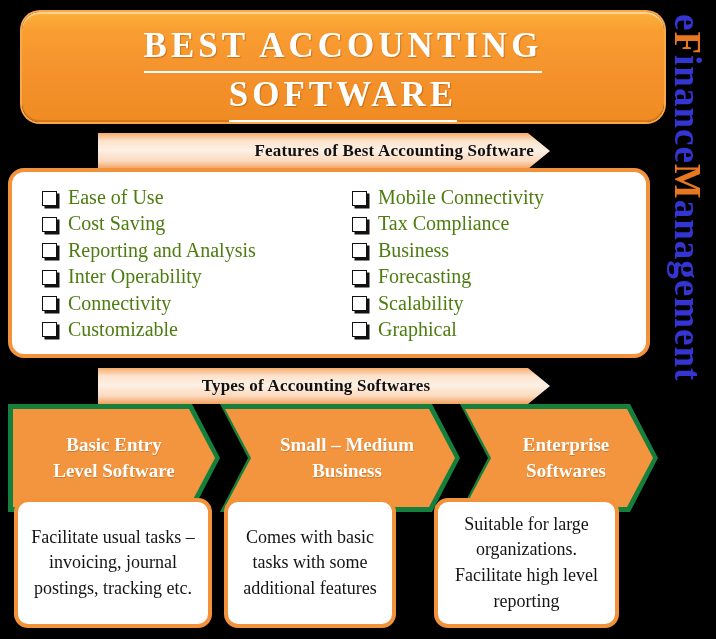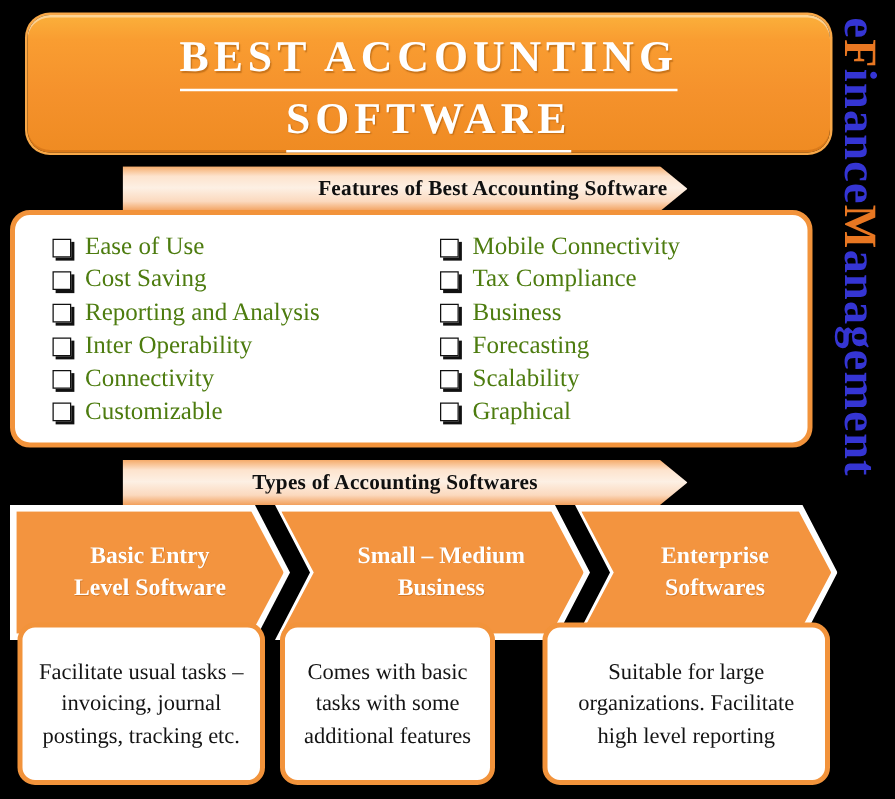--- a/index.html
+++ b/index.html
@@ -104,22 +104,22 @@
 
   
   #chevrons{
     position:absolute;
     left:8px;top:404px;
     width:650px;height:84px;
   }
   .chev{
     position:absolute;
     top:0;height:108px;
-    background:#ffffff;
-    display:flex;align-items:center;justify-content:center;padding-left:12px;
+    background:#15803d;
+    display:flex;align-items:center;justify-content:center;
   }
   .chev-inner{
     position:absolute;
     left:5px;top:5px;right:5px;bottom:5px;
     background:#f3943f;
     display:flex;align-items:center;justify-content:center;
     text-align:center;
   }
   
   #chev-1{left:0;width:212px;
@@ -157,21 +157,21 @@
     top:498px;height:130px;
     background:#ffffff;
     border:4px solid #f2933b;
     border-radius:14px;
     box-sizing:border-box;
     display:flex;align-items:center;justify-content:center;
     text-align:center;
   }
   #desc-1{left:14px;width:198px;}
   #desc-2{left:224px;width:172px;}
-  #desc-3{left:434px;width:230px;}
+  #desc-3{left:434px;width:185px;}
   .desc-text{
     font-size:18px;
     color:#141414;
     line-height:1.42;
     padding:0 12px;
   }
 
   
   #brand{
     position:absolute;

